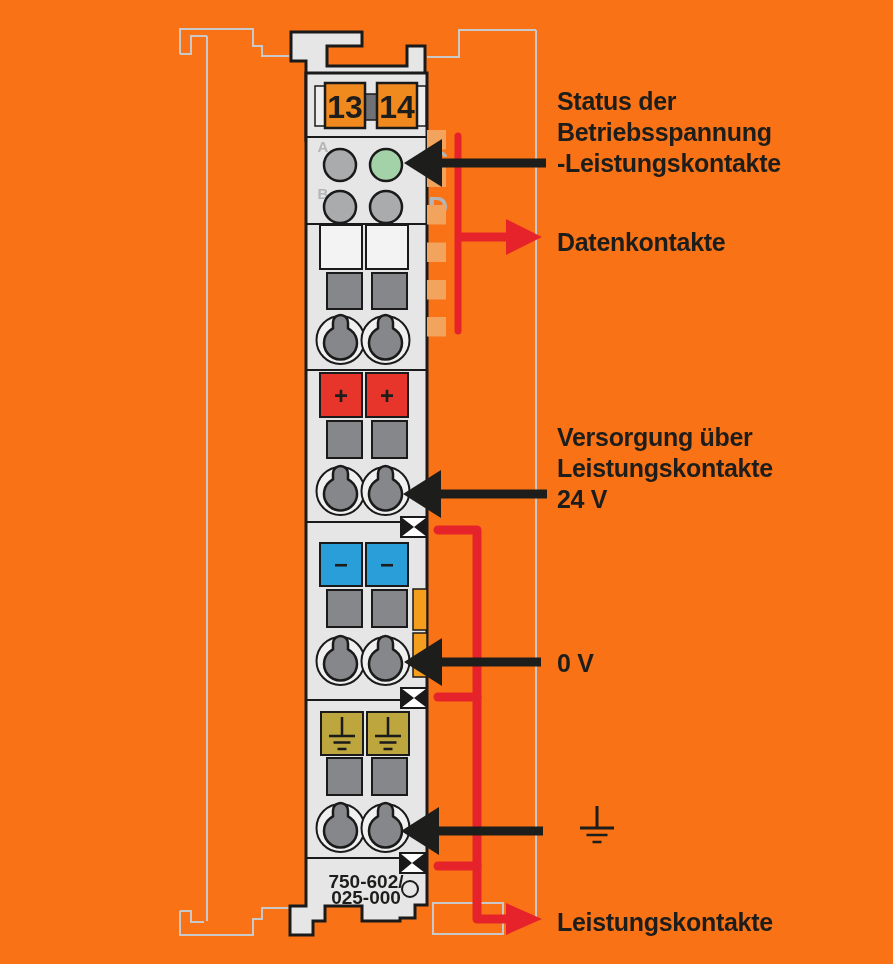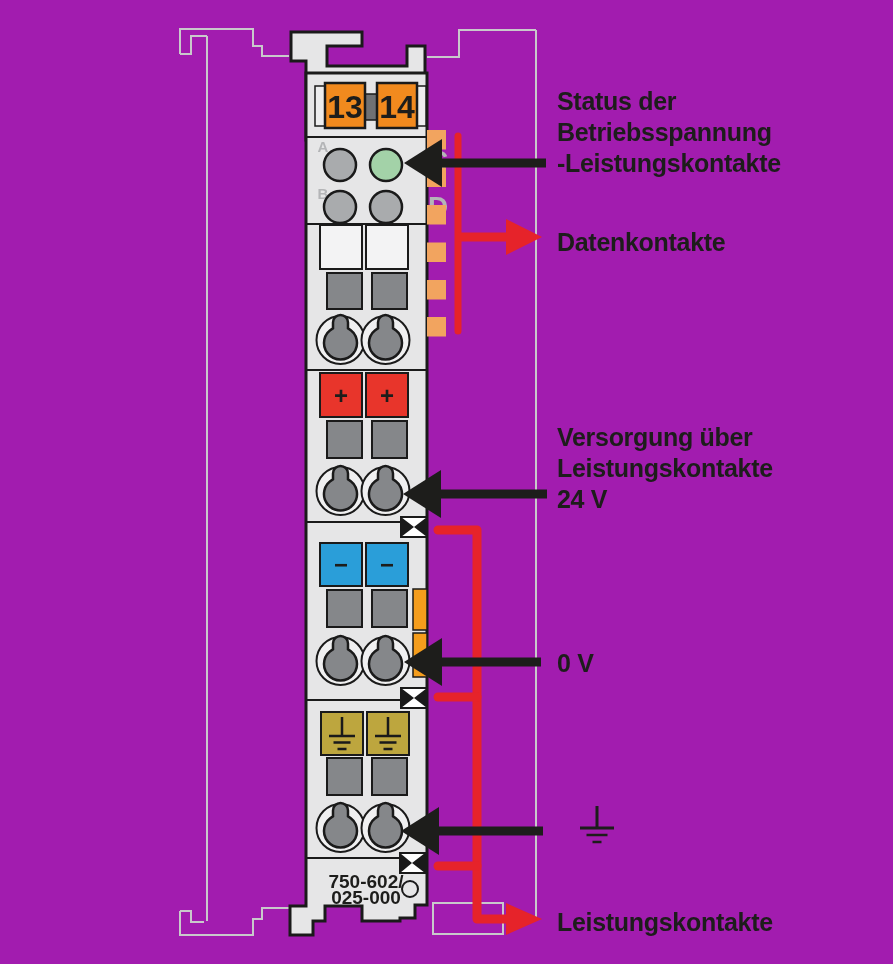--- a/index.html
+++ b/index.html
@@ -1,19 +1,19 @@
 <!DOCTYPE html>
 <html><head>
 <meta charset="utf-8">
 <style>
   html,body{margin:0;padding:0;background:#ffffff;}
   .stage{
     position:relative;
     width:893px;height:964px;
-    background:#a21caf;
+    background:#f97316;
     font-family:"Liberation Sans",sans-serif;
     overflow:hidden;
   }
   svg{position:absolute;left:0;top:0;}
   svg text{
     font-family:"Liberation Sans",sans-serif;
     fill:#1d1d1b;
   }
   .anno{font-size:25px;font-weight:bold;letter-spacing:-0.3px;}
   .tnum{font-size:32px;font-weight:bold;}

